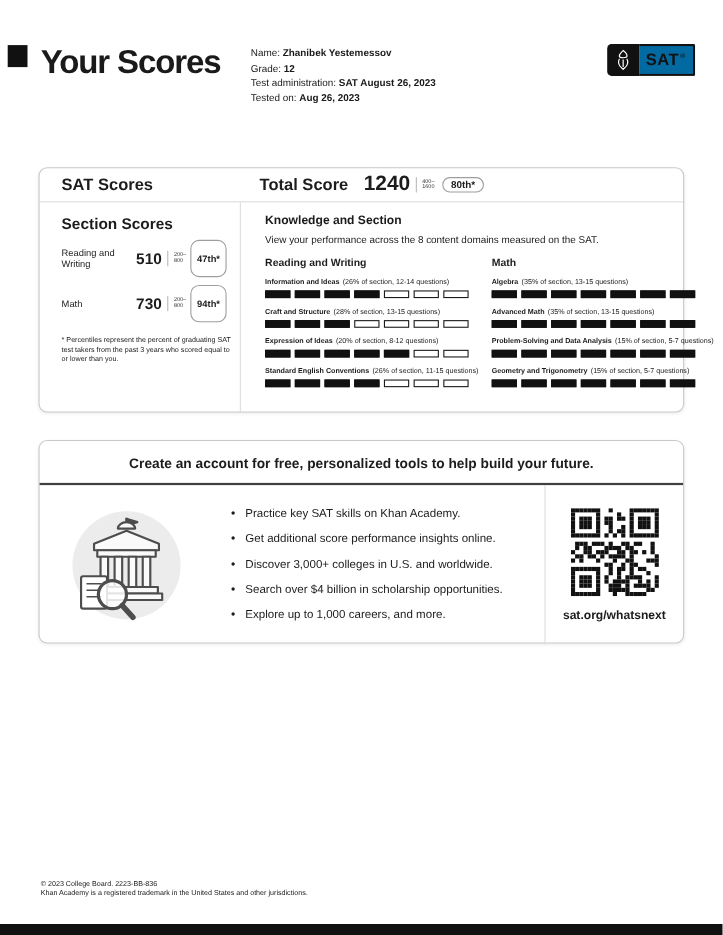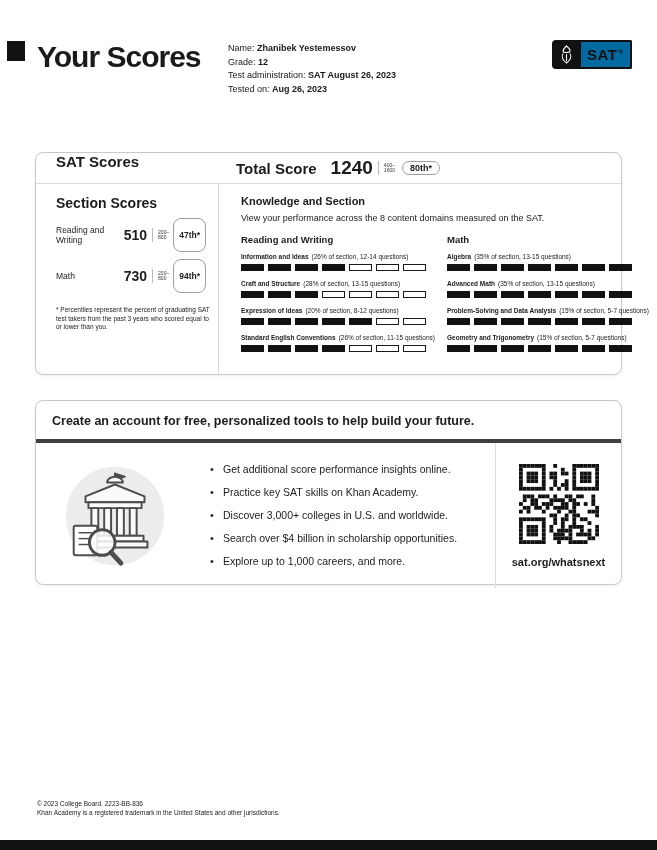--- a/index.html
+++ b/index.html
@@ -16,21 +16,21 @@
   .header-info { position:absolute; left:228px; top:42px; font-size:9px; line-height:13.5px; color:#1a1a1a; }
   .header-info b { font-weight:700; }
 
   .sat-logo { position:absolute; left:552px; top:40px; height:29px; display:flex; }
   .logo-acorn { width:29px; height:29px; background:#111; border-radius:4px 0 0 4px; display:flex; align-items:center; justify-content:center; }
   .logo-text { height:29px; border:2px solid #111; border-left:none; background:#0369a1; display:flex; align-items:center; padding:0 7px 0 6px; font-weight:800; font-size:15px; letter-spacing:.5px; color:#111; border-radius:0 2px 2px 0; }
   .logo-text sup { font-size:6px; margin-left:1px; transform:translateY(-3px); }
 
   .card { position:absolute; left:35px; width:587px; background:#fff; border:1px solid #c9c9c9; border-radius:8px; box-shadow:0 1px 3px rgba(0,0,0,.07); }
   .card1 { top:152px; height:223px; }
-  .card1-header { height:31px; border-bottom:1px solid #dcdcdc; display:flex; padding-left:20px; }
+  .card1-header { height:31px; border-bottom:1px solid #dcdcdc; display:flex; align-items:center; padding-left:20px; }
   .card1-title { font-size:15px; font-weight:800; width:180px; }
   .total-group { display:flex; align-items:center; }
   .total-label { font-size:15px; font-weight:800; margin-right:14px; }
   .total-value { font-size:19px; font-weight:800; }
   .vdiv { width:1px; height:14px; background:#bbb; margin:0 5px; }
   .range { font-size:5px; line-height:5.5px; color:#333; }
   .pill { border:1px solid #9e9e9e; border-radius:8px; padding:1px 7px; font-size:9px; font-weight:700; margin-left:7px; white-space:nowrap; }
 
   .card1-body { display:flex; height:191px; }
   .col-left { width:183px; border-right:1px solid #dcdcdc; padding:11px 12px 0 20px; }
@@ -50,21 +50,21 @@
   .ks-col-name { font-size:9.5px; font-weight:800; margin-bottom:8px; }
   .domain { margin-bottom:9.5px; }
   .domain-label { font-size:6.5px; white-space:nowrap; }
   .domain-name { font-weight:700; }
   .domain-detail { margin-left:3px; }
   .bar { display:flex; gap:4px; height:7px; margin-top:3.5px; }
   .bar span { flex:1; border:1px solid #1a1a1a; background:#fff; }
   .bar span.fill { background:#111; border-color:#111; }
 
   .card2 { top:400px; height:185px; }
-  .card2-title { padding:13px 16px 11px 16px; font-size:12.5px; font-weight:800; border-bottom:4px solid #404040; }
+  .card2-title { padding:13px 16px 11px 16px; font-size:12.5px; font-weight:800; border-bottom:2px solid #404040;text-align:center; }
   .card2-body { display:flex; height:145px; align-items:center; }
   .illus-wrap { width:158px; display:flex; justify-content:center; }
   .bullets { flex:1; padding-left:14px; }
   .bullets ul { list-style:none; }
   .bullets li { font-size:10.5px; line-height:23px; position:relative; padding-left:15px; }
   .bullets li::before { content:"•"; position:absolute; left:2px; font-size:11px; }
   .qr-col { width:126px; border-left:1px solid #dcdcdc; height:145px; display:flex; flex-direction:column; align-items:center; justify-content:center; }
   .qr-box { width:80px; height:80px; }
   .qr-caption { font-size:11px; font-weight:800; margin-top:12px; }
 
@@ -282,22 +282,22 @@
             <line x1="23" y1="77" x2="37" y2="77" stroke-width="1.5"></line>
             <line x1="23" y1="83" x2="37" y2="83" stroke-width="1.5"></line>
             <line x1="23" y1="89" x2="37" y2="89" stroke-width="1.5"></line>
             <circle cx="47" cy="87" r="13" fill="rgba(255,255,255,0.85)" stroke-width="3"></circle>
             <line x1="56" y1="97" x2="66" y2="108" stroke-width="5" stroke-linecap="round"></line>
           </g>
         </svg>
       </div>
       <div class="bullets">
         <ul id="bullet-list">
+            <li>Practice key SAT skills on Khan Academy.</li>
             <li>Get additional score performance insights online.</li>
-            <li>Practice key SAT skills on Khan Academy.</li>
             <li>Discover 3,000+ colleges in U.S. and worldwide.</li>
             <li>Search over $4 billion in scholarship opportunities.</li>
             <li>Explore up to 1,000 careers, and more.</li>
           </ul>
       </div>
       <div class="qr-col">
         <svg class="qr-box" id="qr-svg" viewBox="0 0 84 84">
             <rect width="84" height="84" fill="#fff"></rect>
             <rect x="0" y="0" width="4" height="4" fill="#111"></rect>
             <rect x="4" y="0" width="4" height="4" fill="#111"></rect>

